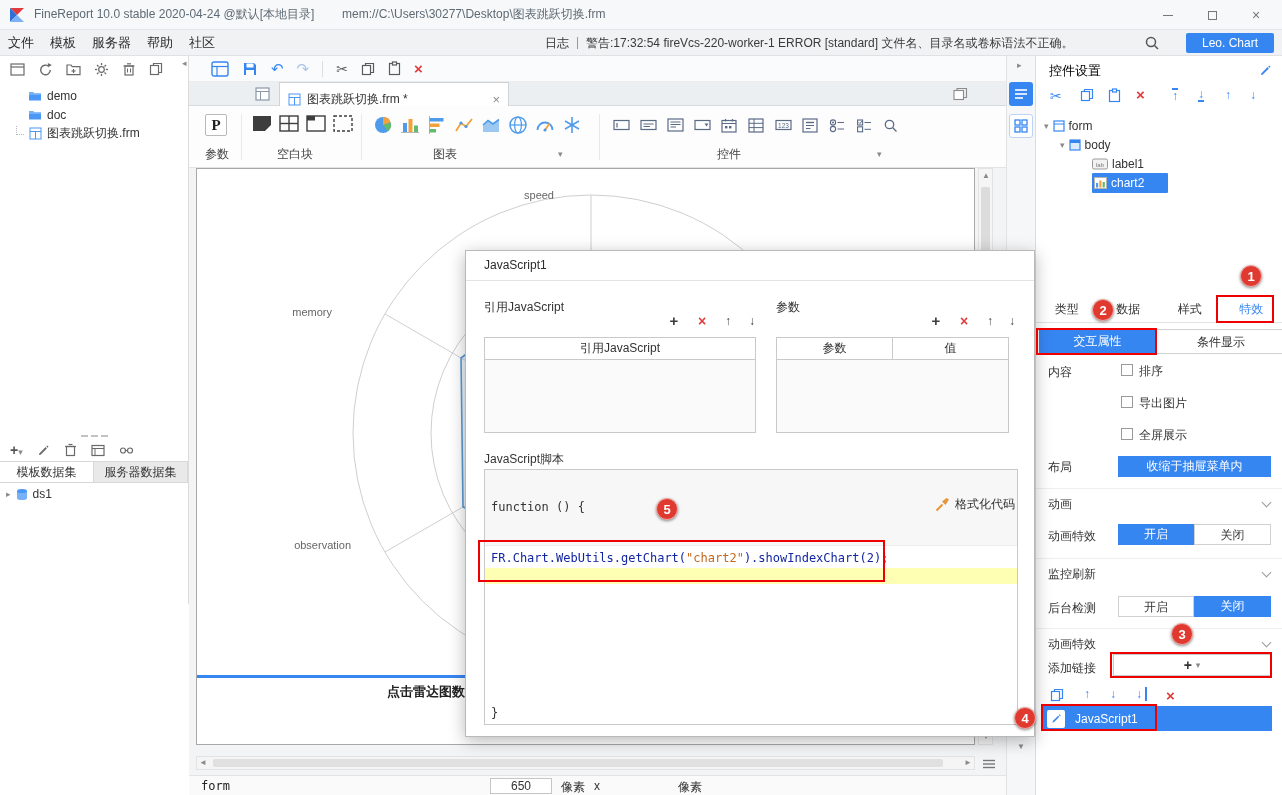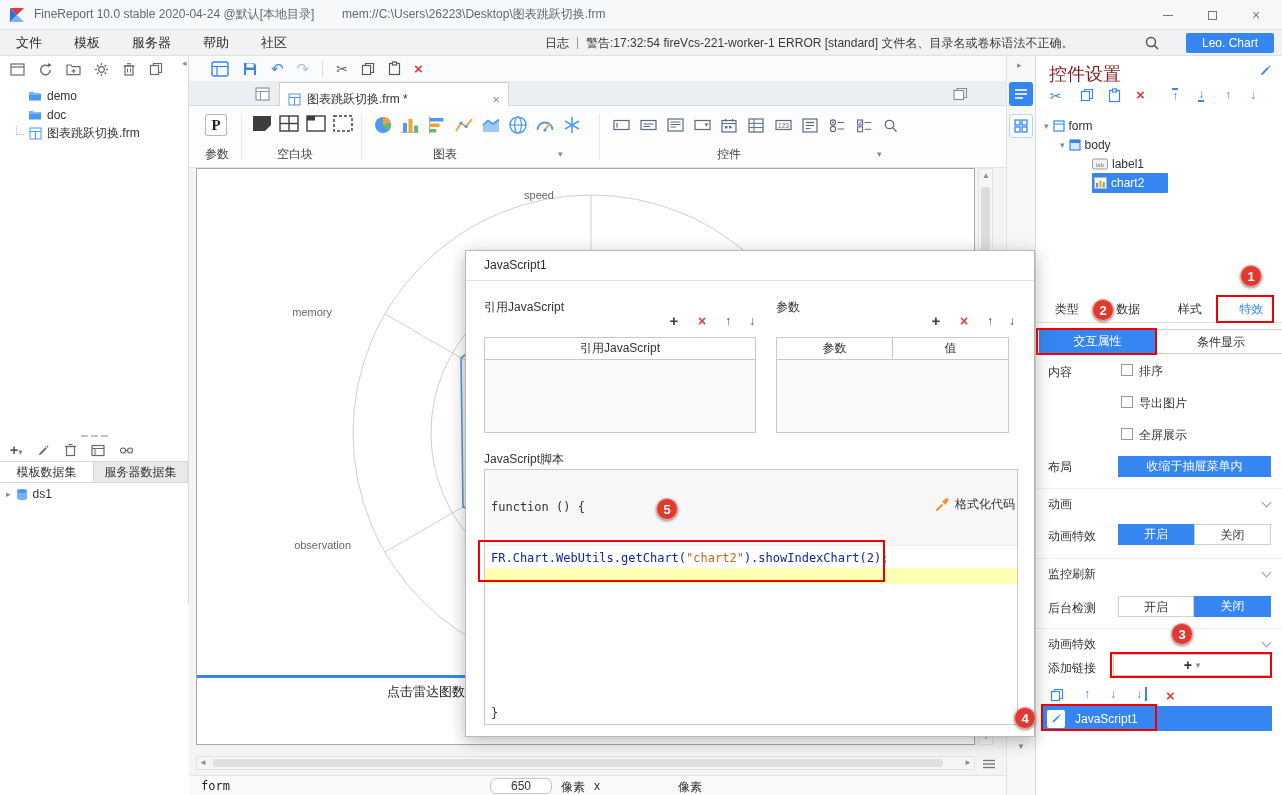--- a/index.html
+++ b/index.html
@@ -12,21 +12,21 @@
   .logo{margin-left:8px}
   .app-title{margin-left:8px;color:#5e6a75}
   .file-path{position:absolute;left:342px;color:#5e6a75}
   .win-controls{position:absolute;right:4px;top:0;height:30px;display:flex;align-items:center}
   .win-btn{width:44px;height:30px;display:flex;align-items:center;justify-content:center;color:#777;font-size:14px}
   .glyph-min{width:10px;border-top:1px solid #777;display:inline-block}
   .glyph-max{width:9px;height:9px;border:1px solid #777;display:inline-block}
 
   
   .menubar{position:absolute;left:0;top:30px;width:100%;height:26px;background:#f1f2f4;border-bottom:1px solid #dfe1e4;display:flex;align-items:center}
-  .menu-item{padding:0 16px;font-size:13px;color:#2b2b2b}
+  .menu-item{padding:0 8px;font-size:13px;color:#2b2b2b}
   .log-area{position:absolute;left:545px;top:0;height:26px;display:flex;align-items:center;white-space:nowrap}
   .log-sep{width:1px;height:12px;background:#999;margin:0 8px}
   .log-msg{font-size:12px;color:#3a3a3a}
   .search-ic{position:absolute;right:122px;top:5px}
   .user-btn{position:absolute;right:8px;top:3px;width:88px;height:20px;background:#3686f2;border-radius:2px;color:#fff;text-align:center;line-height:20px}
 
   
   .left-panel{position:absolute;left:0;top:56px;width:189px;height:548px;background:#fff;border-right:1px solid #dcdcdc}
   .lp-tools{height:26px;display:flex;align-items:center;gap:13px;padding-left:10px}
   .lp-tree{padding-top:4px}
@@ -48,40 +48,40 @@
   .tabrow{position:absolute;left:0;top:26px;width:100%;height:24px;background:#eceff2;border-bottom:1px solid #d8dbde}
   .doc-tab{position:absolute;left:90px;top:0;width:230px;height:24px;background:#fff;border:1px solid #d0d3d6;border-bottom:none;display:flex;align-items:center;gap:6px;padding:16px 8px}
   .ctb{position:absolute;left:0;top:50px;width:100%;height:62px;background:#fdfdfd;border-bottom:1px solid #e4e4e4}
   .gsep{position:absolute;top:8px;height:46px;border-left:1px solid #e9e9e9}
   .glabel{position:absolute;top:40px;font-size:12px;color:#444}
   .caret{color:#8a8a8a;font-size:9px}
   .p-btn{position:absolute;left:16px;top:8px;width:22px;height:22px;border:1px solid #b9b9b9;border-radius:2px;text-align:center;line-height:21px;font-family:"Liberation Serif",serif;font-weight:bold;font-size:15px;color:#222;background:#fff}
   .cicon{position:absolute;top:9px}
   .canvas{position:absolute;left:7px;top:112px;width:779px;height:577px;background:#fff;border:1px solid #a8a8a8}
   .divider{position:absolute;left:0;top:506px;width:779px;height:3px;background:#3686f2}
-  .caption{position:absolute;left:190px;top:514px;font-size:13px;font-weight:normal;color:#222;white-space:nowrap}
+  .caption{position:absolute;left:190px;top:514px;font-size:13px;font-weight:bold;color:#222;white-space:nowrap}
   .vscroll{position:absolute;left:789px;top:112px;width:15px;height:577px;background:#f5f5f5;border:1px solid #e3e3e3}
   .vthumb{position:absolute;left:2px;top:18px;width:9px;height:112px;background:#dcdcdc;border-radius:2px}
   .hscroll{position:absolute;left:7px;top:700px;width:779px;height:14px;background:#f5f5f5;border:1px solid #e3e3e3}
   .hthumb{position:absolute;left:16px;top:2px;width:730px;height:8px;background:#e0e0e0;border-radius:2px}
   .sc-arrow{position:absolute;color:#8a8a8a;font-size:8px;line-height:12px}
   .statusbar{position:absolute;left:0;top:719px;width:100%;height:20px;background:#fafafa;border-top:1px solid #e4e4e4}
   .form-name{position:absolute;left:12px;top:3px;font-family:"DejaVu Sans Mono",monospace;font-size:12px;color:#222}
   .px-input{position:absolute;top:2px;width:62px;height:16px;border:1px solid #c6c6c6;background:#fff;text-align:center;font-size:12px;font-family:inherit;color:#333}
   .px-label{position:absolute;top:3px;color:#333}
 
   
   .strip{position:absolute;left:1006px;top:56px;width:29px;height:739px;background:#f6f7f8;border-left:1px solid #e2e2e2}
   .strip-btn{position:absolute;left:2px;width:24px;height:24px;border-radius:3px;display:flex;align-items:center;justify-content:center}
   .strip-btn.active{background:#3686f2}
   .strip-btn.idle{background:#fff;border:1px solid #bcd3f5}
 
   
   .rp{position:absolute;left:1035px;top:56px;width:247px;height:739px;background:#fff;border-left:1px solid #dcdcdc}
-  .rp-header{position:absolute;left:13px;top:6px;font-size:18px;color:#7f1d1d}
+  .rp-header{position:absolute;left:13px;top:6px;font-size:13px;color:#000000}
   .rp-tool-ic{position:absolute;top:32px}
   .rp-tree-row{position:absolute;height:19px;display:flex;align-items:center;gap:4px}
   .sel-row{position:absolute;left:56px;top:117px;width:76px;height:20px;background:#3686f2;border-radius:1px}
   .rp-tabs{position:absolute;left:0;top:240px;width:100%;height:27px;display:flex;border-bottom:1px solid #e2e2e2}
   .rp-tab{flex:1;text-align:center;line-height:26px;font-size:12px;color:#333}
   .rp-tab.active{color:#3686f2}
   .subtab{position:absolute;top:273px;height:25px;text-align:center;line-height:24px;font-size:12px}
   .subtab.on{background:#3686f2;color:#fff}
   .subtab.off{background:#fff;border:1px solid #d0d0d0;color:#333}
   .rp-label{position:absolute;left:12px;font-size:12px;color:#333}
@@ -125,42 +125,42 @@
 
 <div class="app">
 
   <div class="titlebar">
     <svg class="logo" width="18" height="18">
         <polygon points="2,2 16,2 9,9" fill="#e03a3a"></polygon>
         <polygon points="2,2 2,16 9,9" fill="#2f6fd6"></polygon>
         <polygon points="2,16 16,16 9,9" fill="#7ab1f7"></polygon>
       </svg>
     <span class="app-title">FineReport 10.0 stable 2020-04-24 @默认[本地目录]</span>
-    <span class="file-path">mem://C:\Users\26223\Desktop\图表跳跃切换.frm</span>
+    <span class="file-path">mem://C:\Users\30277\Desktop\图表跳跃切换.frm</span>
     <div class="win-controls">
       <span class="win-btn">
           <i class="glyph-min"></i>
         </span>
       <span class="win-btn">
           <i class="glyph-max"></i>
         </span>
       <span class="win-btn">×</span>
     </div>
   </div>
 
   <div class="menubar">
     <span class="menu-item">文件</span>
     <span class="menu-item">模板</span>
     <span class="menu-item">服务器</span>
     <span class="menu-item">帮助</span>
     <span class="menu-item">社区</span>
     <div class="log-area">
       <span>日志</span>
       <span class="log-sep"></span>
-      <span class="log-msg">警告:17:32:54 fireVcs-221-worker-1 ERROR [standard] 文件名、目录名或卷标语法不正确。</span>
+      <span class="log-msg">警告:17:32:54 fireVcs-220-worker-1 ERROR [standard] 文件名、目录名或卷标语法不正确。</span>
     </div>
     <svg class="search-ic" width="16" height="16">
         <circle cx="7" cy="7" r="4.5" fill="none" stroke="#555" stroke-width="1.5"></circle>
         <line x1="10.5" y1="10.5" x2="14" y2="14" stroke="#555" stroke-width="1.5"></line>
       </svg>
     <div class="user-btn">Leo. Chart</div>
   </div>
 
   <div class="left-panel">
     <div class="lp-tools">
@@ -494,21 +494,21 @@
     <svg style="position:absolute;left:794px;top:703px" width="12" height="10">
         <g stroke="#777" stroke-width="1.4">
           <line x1="0" y1="1.5" x2="12" y2="1.5"></line>
           <line x1="0" y1="5" x2="12" y2="5"></line>
           <line x1="0" y1="8.5" x2="12" y2="8.5"></line>
         </g>
       </svg>
 
     <div class="statusbar">
       <span class="form-name">form</span>
-      <input class="px-input" style="left: 301px; border-radius: 6px;" value="650">
+      <input class="px-input" style="left: 301px;" value="650">
       <span class="px-label" style="left:372px">像素</span>
       <span class="px-label" style="left:405px">x</span>
       <input class="px-input" style="left: 434px; margin-top: 48px;" value="450">
       <span class="px-label" style="left:489px">像素</span>
     </div>
   </div>
 
   <div class="strip">
     <span style="position:absolute;left:10px;top:4px;color:#8a8a8a;font-size:9px">▸</span>
     <div class="strip-btn active" style="top:26px">

